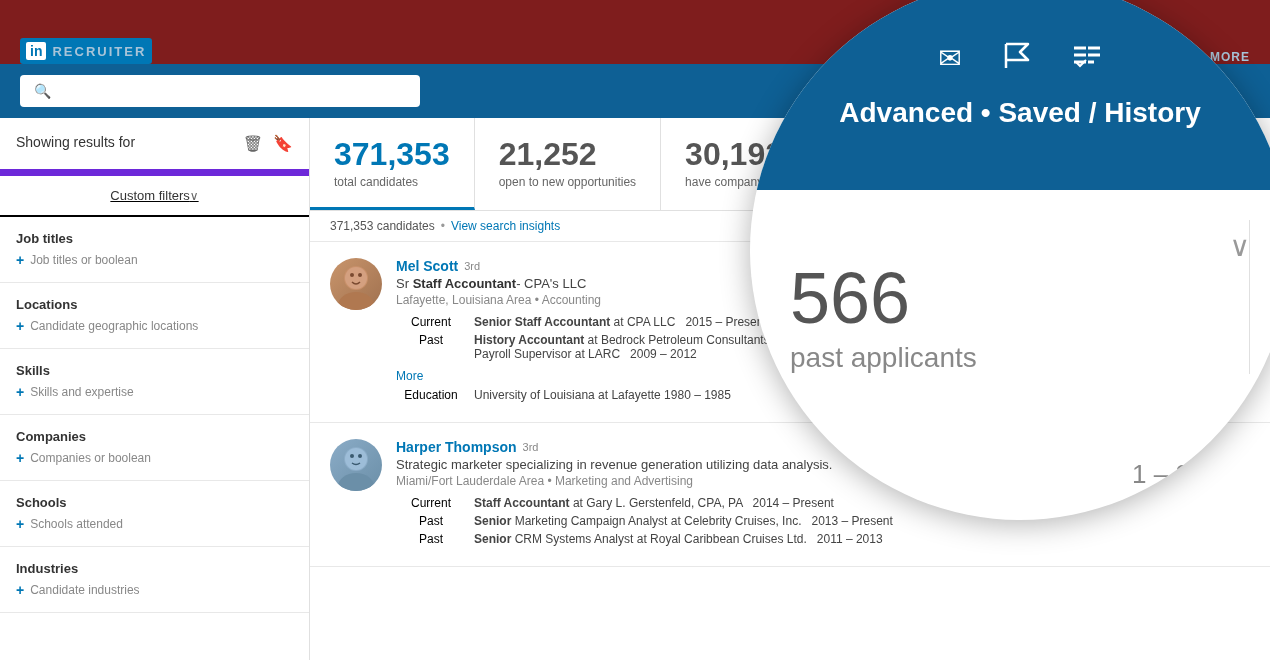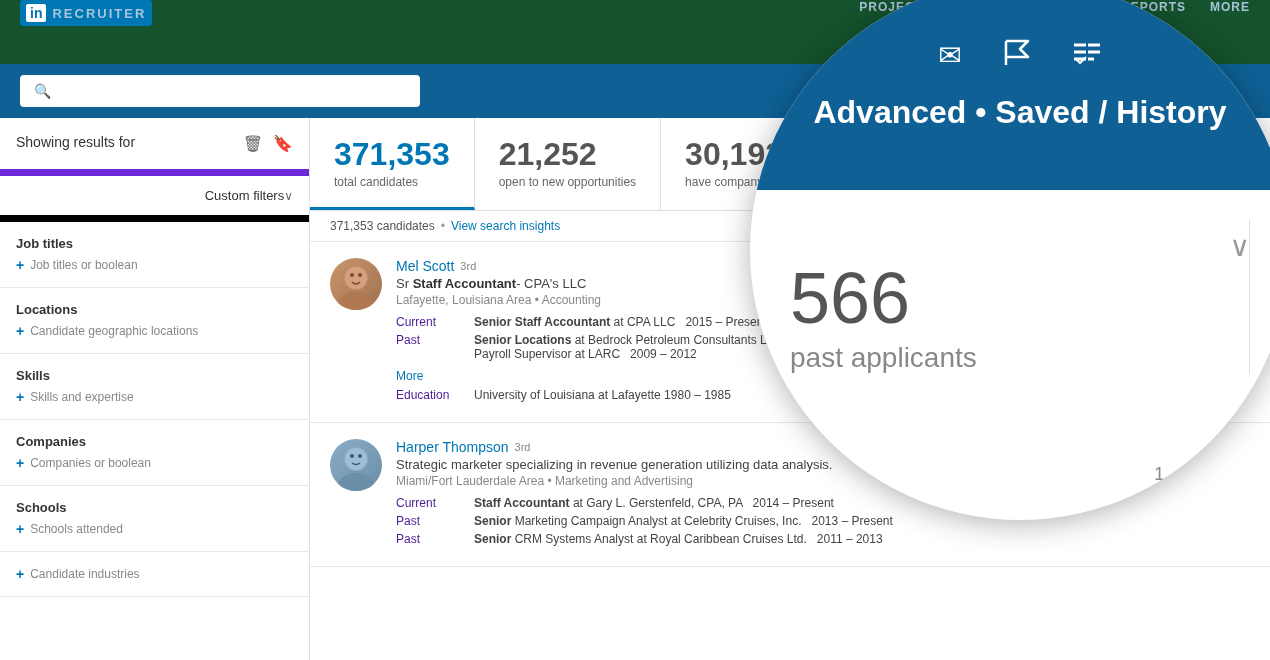--- a/index.html
+++ b/index.html
@@ -1,23 +1,23 @@
 <!DOCTYPE html>
 <html><head>
   <meta charset="utf-8">
   <style>
     * { box-sizing: border-box; margin: 0; padding: 0; }
     body { font-family: Arial, sans-serif; background: #f3f2ef; width: 1270px; height: 660px; overflow: hidden; position: relative; }
 
     
     .top-nav {
-      background: #14532d;
+      background: #7f1d1d;
       height: 64px;
       display: flex;
-      align-items: flex-start;
+      align-items: flex-end;
       padding: 0 20px;
       gap: 30px;
     }
     .linkedin-logo {
       background: #0077b5;
       color: white;
       font-weight: bold;
       font-size: 14px;
       padding: 4px 6px;
       border-radius: 3px;
@@ -101,23 +101,24 @@
     }
     .icon-btn {
       color: #666;
       cursor: pointer;
       font-size: 16px;
     }
     .custom-filters-row {
       padding: 12px 16px;
       display: flex;
       align-items: center;
-      justify-content: flex-end;
-      border-bottom: 7px solid #000000;
-      cursor: pointer;
+      justify-content: center;
+      border-bottom: 2px solid #000000;
+      cursor: pointer;
+      text-decoration: underline;
     }
     .custom-filters-label { font-size: 13px; color: #333; }
     .chevron-down { color: #666; font-size: 12px; }
 
     .filter-section {
       padding: 14px 16px;
       border-bottom: 1px solid #e8e8e8;
     }
     .filter-title {
       font-size: 13px;
@@ -218,21 +219,21 @@
 
     .candidate-info { flex: 1; }
     .candidate-name-row {
       display: flex;
       align-items: center;
       gap: 6px;
       margin-bottom: 2px;
     }
     .candidate-name {
       font-size: 14px;
-      font-weight: normal;
+      font-weight: bold;
       color: #0077b5;
       cursor: pointer;
     }
     .degree-badge {
       font-size: 11px;
       color: #888;
       vertical-align: super;
     }
     .candidate-title {
       font-size: 13px;
@@ -246,24 +247,24 @@
       margin-bottom: 8px;
     }
 
     .experience-row {
       display: flex;
       gap: 8px;
       margin-bottom: 4px;
       font-size: 12px;
     }
     .exp-label {
-      color: #4c1d95;
+      color: #000000;
       width: 70px;
       flex-shrink: 0;
-      text-align: left;
+      text-align: center;
     }
     .exp-detail { color: #444; flex: 1; }
     .exp-detail strong { font-weight: bold; }
 
     .more-link {
       color: #0077b5;
       font-size: 12px;
       cursor: pointer;
       margin-top: 4px;
       display: inline-block;
@@ -296,21 +297,21 @@
     .circle-top-icons {
       display: flex;
       gap: 40px;
       margin-bottom: 20px;
     }
     .circle-icon {
       color: white;
       font-size: 28px;
     }
     .circle-title {
-      font-size: 32px;
+      font-size: 28px;
       font-weight: bold;
       color: white;
       text-align: center;
     }
     .circle-bottom {
       flex: 1;
       display: flex;
       padding: 30px 40px 20px;
       gap: 0;
       align-items: flex-start;
@@ -347,21 +348,21 @@
       position: absolute;
       bottom: 30px;
       right: 50px;
       display: flex;
       align-items: center;
       gap: 10px;
       font-size: 24px;
       color: #aaa;
     }
     .page-range {
-      font-size: 18px;
+      font-size: 26px;
       color: #888;
     }
     .page-arrow {
       color: #0077b5;
       font-size: 26px;
       cursor: pointer;
     }
     .page-divider {
       width: 2px;
       height: 30px;
@@ -455,20 +456,21 @@
 
     <div class="filter-section">
       <div class="filter-title">Schools</div>
       <div class="filter-sub">
         <span class="plus-icon">+</span>
         <span>Schools attended</span>
       </div>
     </div>
 
     <div class="filter-section">
+      <div class="filter-title">Industries</div>
       <div class="filter-sub">
         <span class="plus-icon">+</span>
         <span>Candidate industries</span>
       </div>
     </div>
   </div>
 
   <div class="content-area">
 
     <div class="stats-row">
@@ -517,21 +519,21 @@
 
           <div class="experience-row">
             <span class="exp-label">Current</span>
             <span class="exp-detail">
               <strong>Senior Staff Accountant</strong> at CPA LLC &nbsp; 2015 – Present
             </span>
           </div>
           <div class="experience-row">
             <span class="exp-label">Past</span>
             <span class="exp-detail">
-              <strong>Senior Locations</strong> at Bedrock Petroleum Consultants LLC &nbsp; 2012 – 2015<br>
+              <strong>History Accountant</strong> at Bedrock Petroleum Consultants LLC &nbsp; 2012 – 2015<br>
               Payroll Supervisor at LARC &nbsp; 2009 – 2012
             </span>
           </div>
           <span class="more-link">More</span>
           <div class="experience-row" style="margin-top:4px;">
             <span class="exp-label">Education</span>
             <span class="exp-detail">University of Louisiana at Lafayette  1980 – 1985</span>
           </div>
         </div>
       </div>

